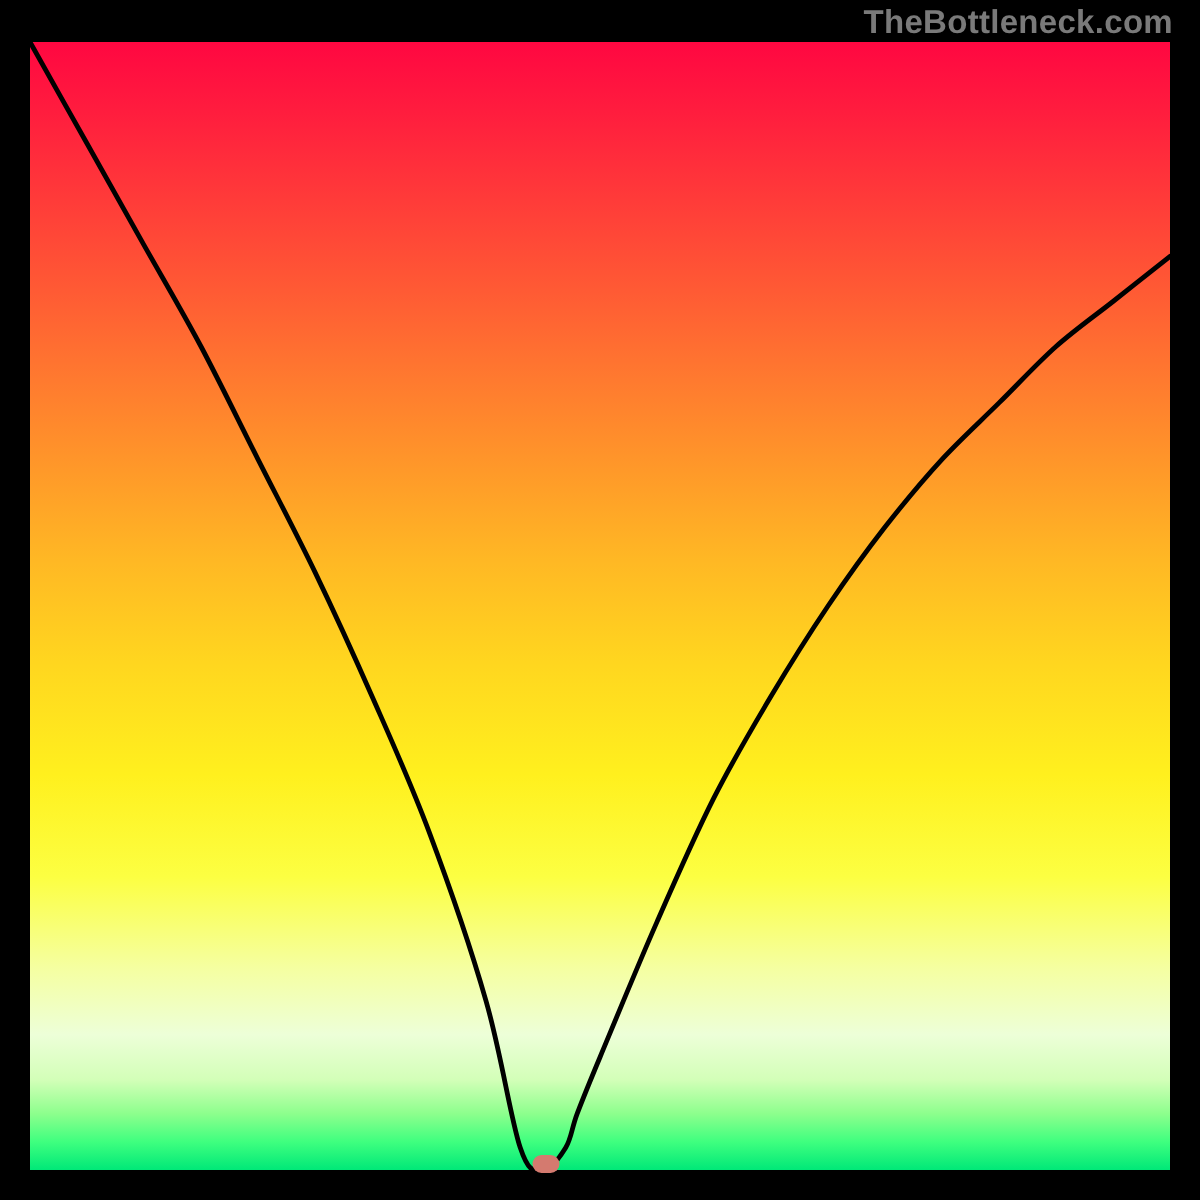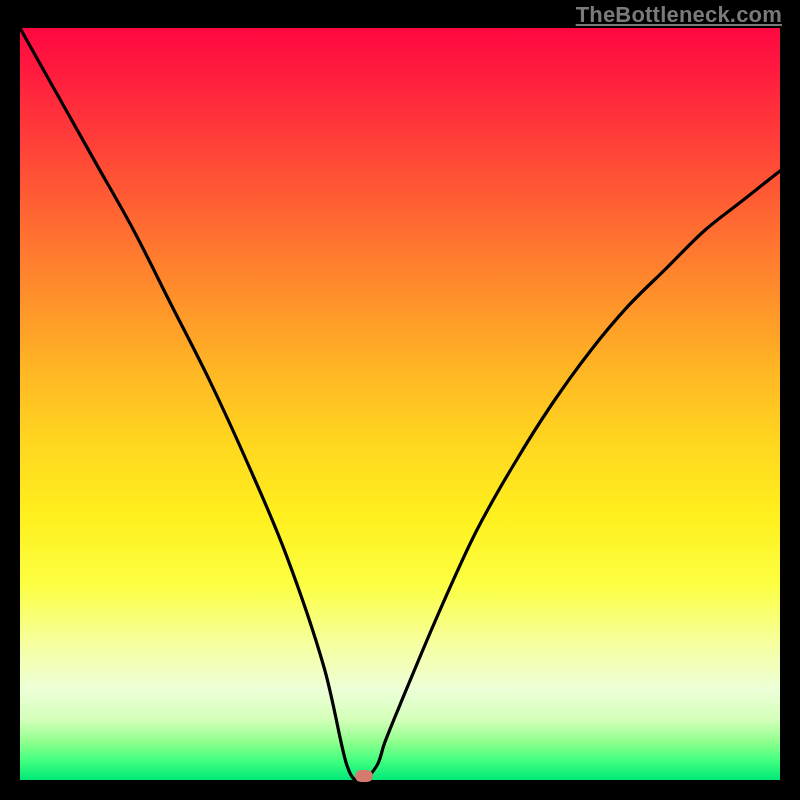--- a/index.html
+++ b/index.html
@@ -18,21 +18,20 @@
   }
   .watermark {
     position: absolute;
     top: 2px;
     right: 18px;
     color: #7a7a7a;
     font-size: 22px;
     font-weight: 600;
     letter-spacing: 0.2px;
     z-index: 5;
-    text-decoration: underline;
   }
   .plot {
     position: absolute;
     left: 20px;
     top: 28px;
     width: 760px;
     height: 752px;
     background: #000;
   }
   .gradient {

